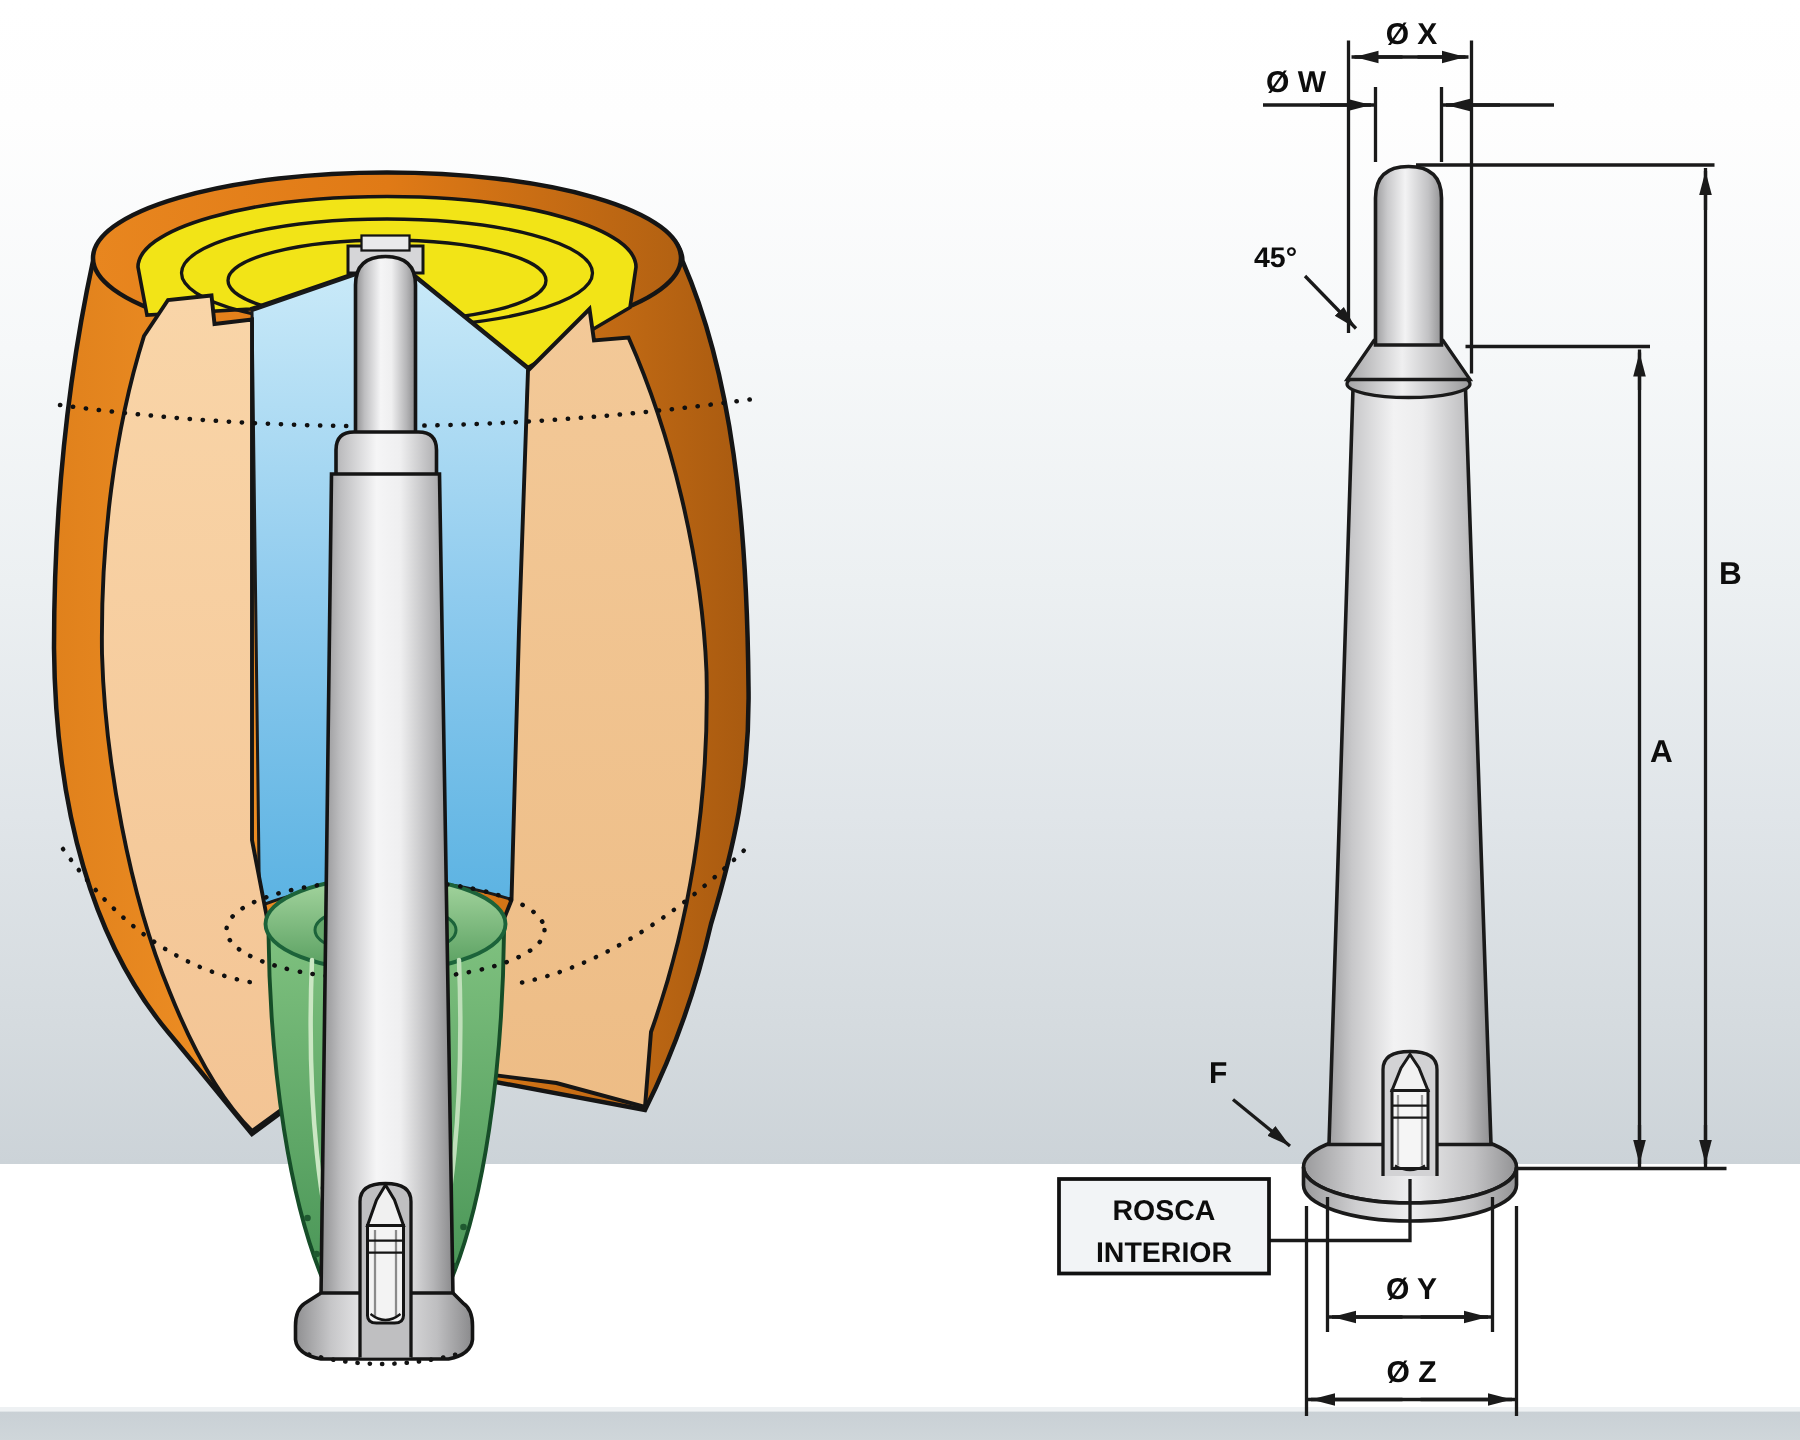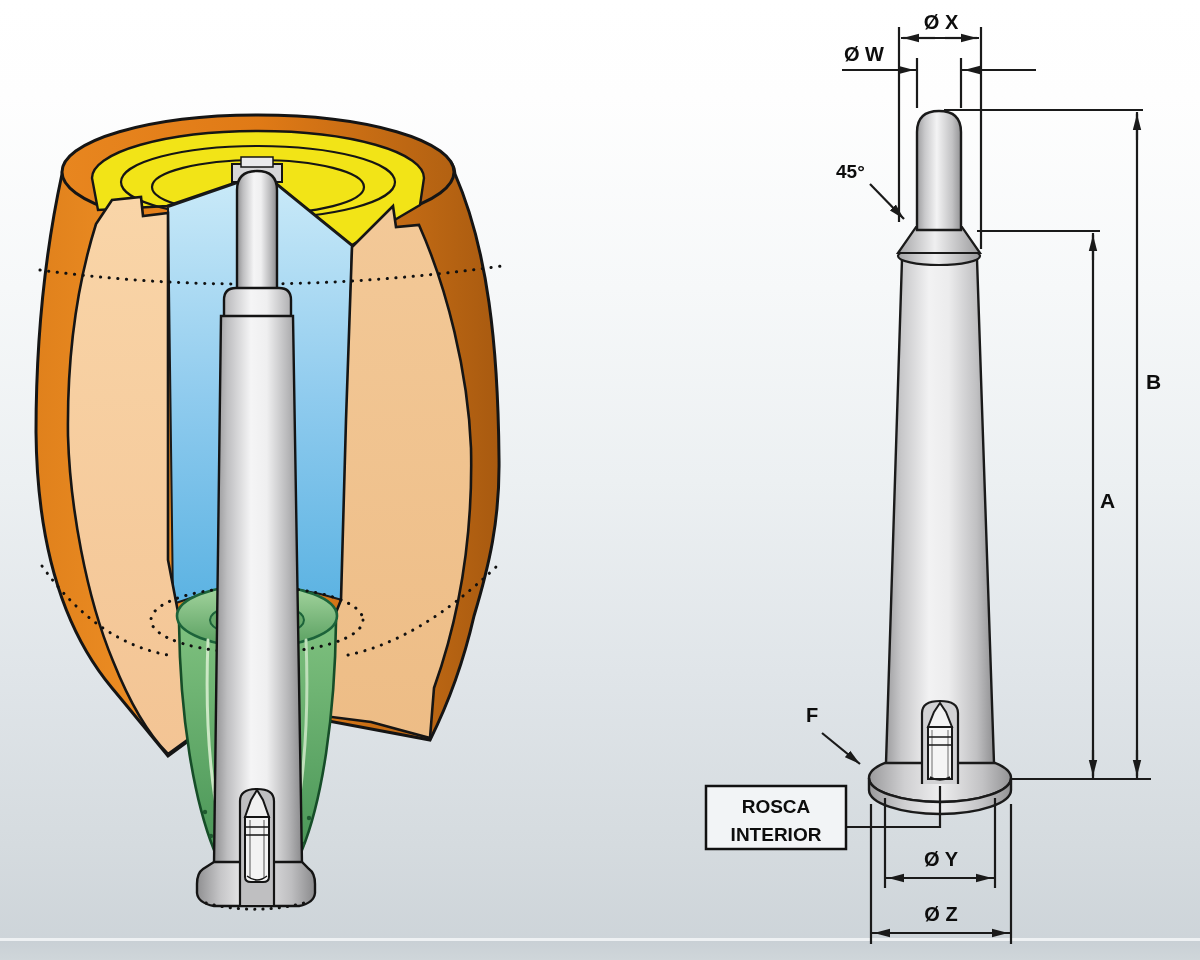--- a/index.html
+++ b/index.html
@@ -1,18 +1,18 @@
 <!DOCTYPE html>
 <html><head>
 <meta charset="utf-8">
 <style>
   html,body{margin:0;padding:0;}
   body{width:1200px;height:960px;overflow:hidden;
        font-family:"Liberation Sans", sans-serif;}
-  #stage{position:relative;width:1200px;height:960px;
+  #stage{position:relative;width:1200px;height:776px;
        background:linear-gradient(180deg,#ffffff 0%,#fefefe 10%,#f6f8f9 30%,
                   #ecf0f2 50%,#e0e5e9 70%,#d5dbdf 88%,#ccd3d8 100%);}
   #stage svg{position:absolute;left:0;top:0;}
   .edge-line{position:absolute;left:0;width:1200px;}
   .dim-label{font-weight:bold;fill:#0d0d0d;}
 </style>
 </head>
 <body>
 
 <div id="stage">

